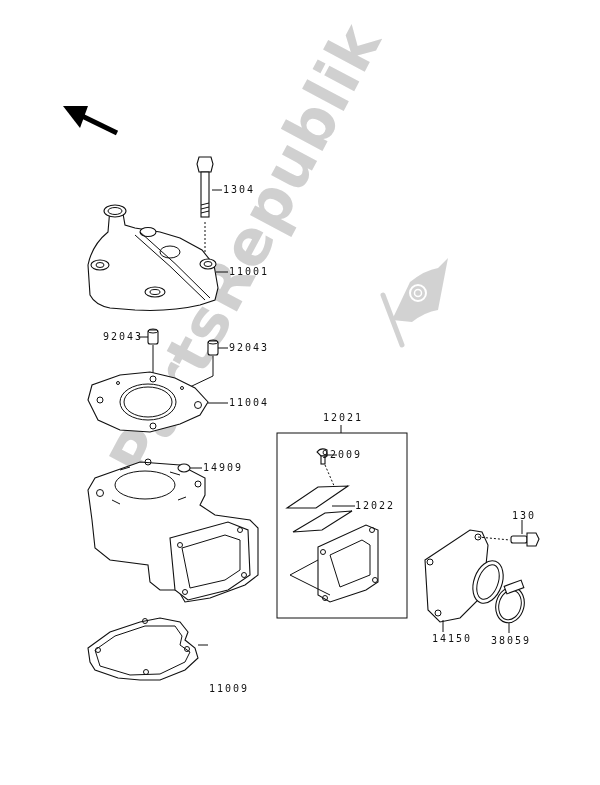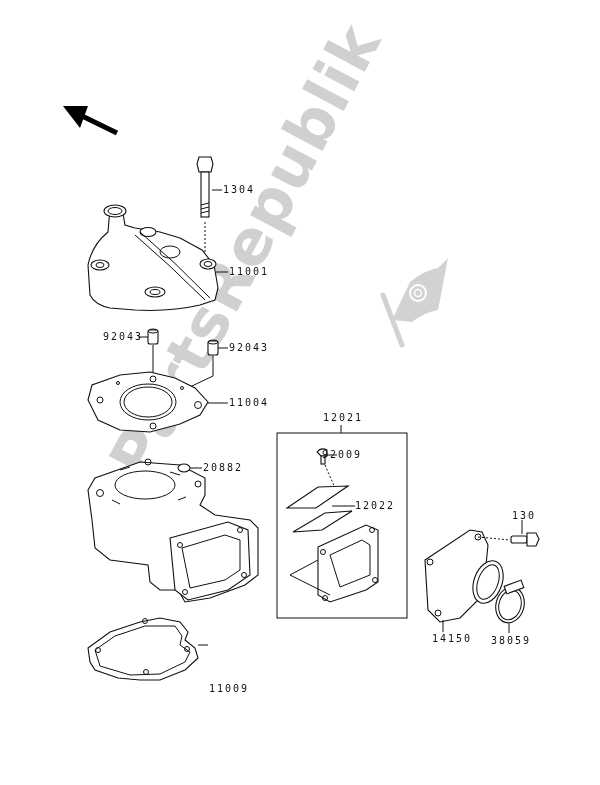--- a/index.html
+++ b/index.html
@@ -154,21 +154,21 @@
       <rect class="part" x="505" y="583" width="18" height="8" transform="rotate(-20 514 587)"></rect>
       <line class="ln" x1="509" y1="623" x2="509" y2="633"></line>
     </g>
   </svg>
 
   <div class="lbl" style="left:223px;top:185px;">1304</div>
   <div class="lbl" style="left:229px;top:267px;">11001</div>
   <div class="lbl" style="left:103px;top:332px;">92043</div>
   <div class="lbl" style="left:229px;top:343px;">92043</div>
   <div class="lbl" style="left:229px;top:398px;">11004</div>
-  <div class="lbl" style="left:203px;top:463px;">20882</div>
+  <div class="lbl" style="left:203px;top:463px;">14909</div>
   <div class="lbl" style="left:209px;top:640px;margin-top:44px;">11009</div>
   <div class="lbl" style="left:323px;top:413px;">12021</div>
   <div class="lbl" style="left:322px;top:450px;">92009</div>
   <div class="lbl" style="left:355px;top:501px;">12022</div>
   <div class="lbl" style="left:432px;top:634px;">14150</div>
   <div class="lbl" style="left:512px;top:511px;">130</div>
   <div class="lbl" style="left:491px;top:636px;">38059</div>
 </div>
 
 </body></html>

